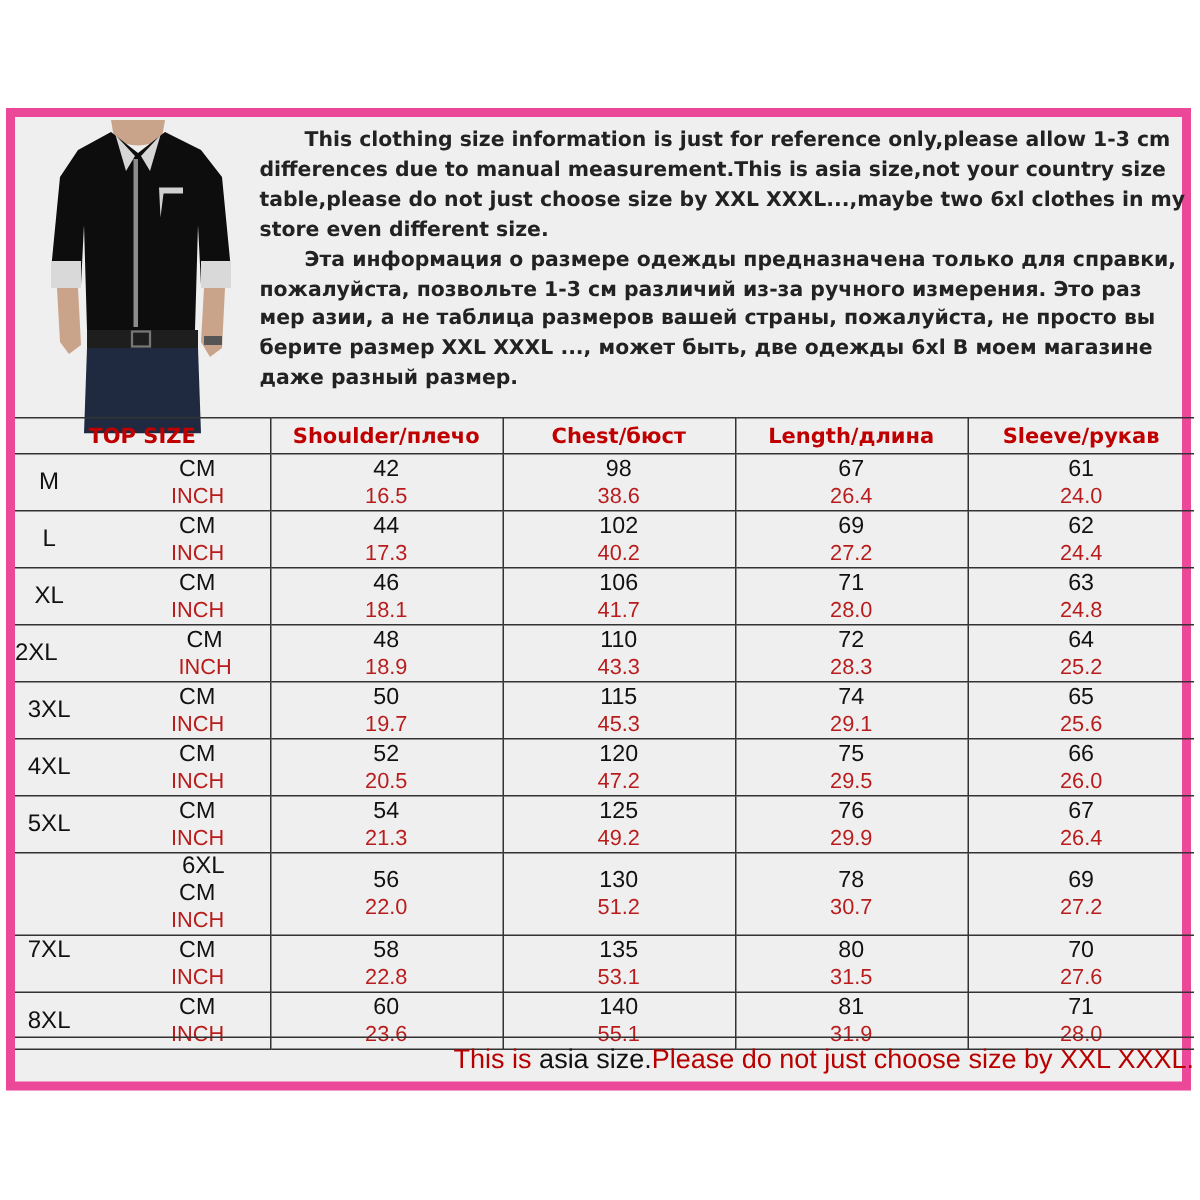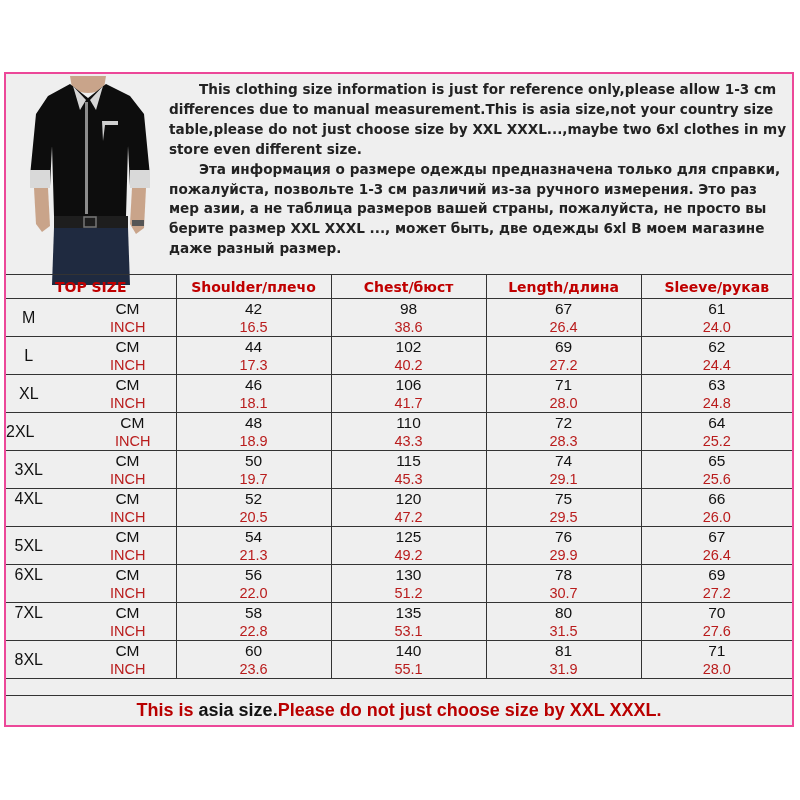--- a/index.html
+++ b/index.html
@@ -1,35 +1,35 @@
 <!DOCTYPE html>
 <html><head>
 <meta charset="utf-8">
 <style>
   html, body { margin:0; padding:0; background:#ffffff; }
   body { width:800px; height:800px; position:relative; overflow:hidden; font-family:"DejaVu Sans", sans-serif; }
-  .frame { position:absolute; left:4px; top:72px; width:790px; height:655px; border:2px solid #ec4899; background:#efefef; box-sizing:border-box; }
+  .frame { position:absolute; left:4px; top:72px; width:790px; height:655px; border:6px solid #ec4899; background:#efefef; box-sizing:border-box; }
   .intro { position:absolute; left:0; top:0; width:786px; height:213px; }
   .photo { position:absolute; left:12px; top:2px; width:142px; height:209px; }
   .intro-text { position:absolute; left:163px; top:6px; width:620px; font-size:13.6px; font-weight:bold; line-height:19.9px; color:#222; }
   .intro-text p { margin:0; text-indent:30px; }
   .intro-text .notice { text-indent:0; padding-left:30px; }
   table.size { position:absolute; left:0; top:200px; width:786px; border-collapse:collapse; table-layout:fixed;border-radius:28px; }
   table.size td, table.size th { border:1.5px solid #333; padding:0; text-align:center; }
   table.size tr:first-child th { border-top:1.5px solid #333; }
   table.size th { height:23px; color:#c00000; font-weight:bold; font-size:14px; font-family:"DejaVu Sans", sans-serif; }
   table.size td { height:37px; vertical-align:middle; font-family:"Liberation Sans", sans-serif; }
   .size-name { font-size:16px; color:#111; text-align:left !important; }
   .size-name span { display:inline-block; width:88px; text-align:center; }
   .cm { font-size:15.5px; color:#111; line-height:18px; display:block; }
   .inch { font-size:14.5px; color:#b91c1c; line-height:18px; display:block; }
   th.first { border-left:none !important; }
   td.first { border-left:none !important; }
   tr td:last-child, tr th:last-child { border-right:none;margin-top:48px; }
-  .banner { position:absolute; left:0; bottom:0; width:786px; height:29px; border-top:1.5px solid #333; text-align:center; font-size:18px; font-weight:bold; line-height:29px; font-family:"Liberation Sans", sans-serif; }
+  .banner { position:absolute; left:0; bottom:0; width:786px; height:29px; border-top:1.5px solid #333; text-align:right; font-size:18px; font-weight:normal; line-height:29px; font-family:"Liberation Sans", sans-serif; }
   .red { color:#b90000; }
   .black { color:#111; }
 </style>
 </head>
 <body>
 
 <div class="frame">
   <div class="intro">
     <svg class="photo" viewBox="0 0 142 209" xmlns="http://www.w3.org/2000/svg">
       <rect x="0" y="0" width="142" height="209" fill="#efefef"></rect>
@@ -197,21 +197,21 @@
             <span class="cm">74</span>
             <span class="inch">29.1</span>
           </td>
           <td>
             <span class="cm">65</span>
             <span class="inch">25.6</span>
           </td>
         </tr>
         <tr>
           <td class="first size-name">
-            <div style="display:flex;align-items:flex-start;">
+            <div style="display:flex;align-items:center;">
               <span>4XL</span>
               <div style="flex:1;text-align:right;padding-right:30px;"><span class="cm" style="text-align:right;padding-right:6px">CM</span><span class="inch" style="text-align:right">INCH</span></div>
             </div>
           </td>
           <td>
             <span class="cm">52</span>
             <span class="inch">20.5</span>
           </td>
           <td>
             <span class="cm">120</span>
@@ -245,21 +245,21 @@
             <span class="cm">76</span>
             <span class="inch">29.9</span>
           </td>
           <td>
             <span class="cm">67</span>
             <span class="inch">26.4</span>
           </td>
         </tr>
         <tr>
           <td class="first size-name">
-            <div style="display:flex;align-items:flex-start;">
+            <div style="display:flex;align-items:flex-end;flex-direction:column;">
               <span>6XL</span>
               <div style="flex:1;text-align:right;padding-right:30px;"><span class="cm" style="text-align:right;padding-right:6px">CM</span><span class="inch" style="text-align:right">INCH</span></div>
             </div>
           </td>
           <td>
             <span class="cm">56</span>
             <span class="inch">22.0</span>
           </td>
           <td>
             <span class="cm">130</span>

